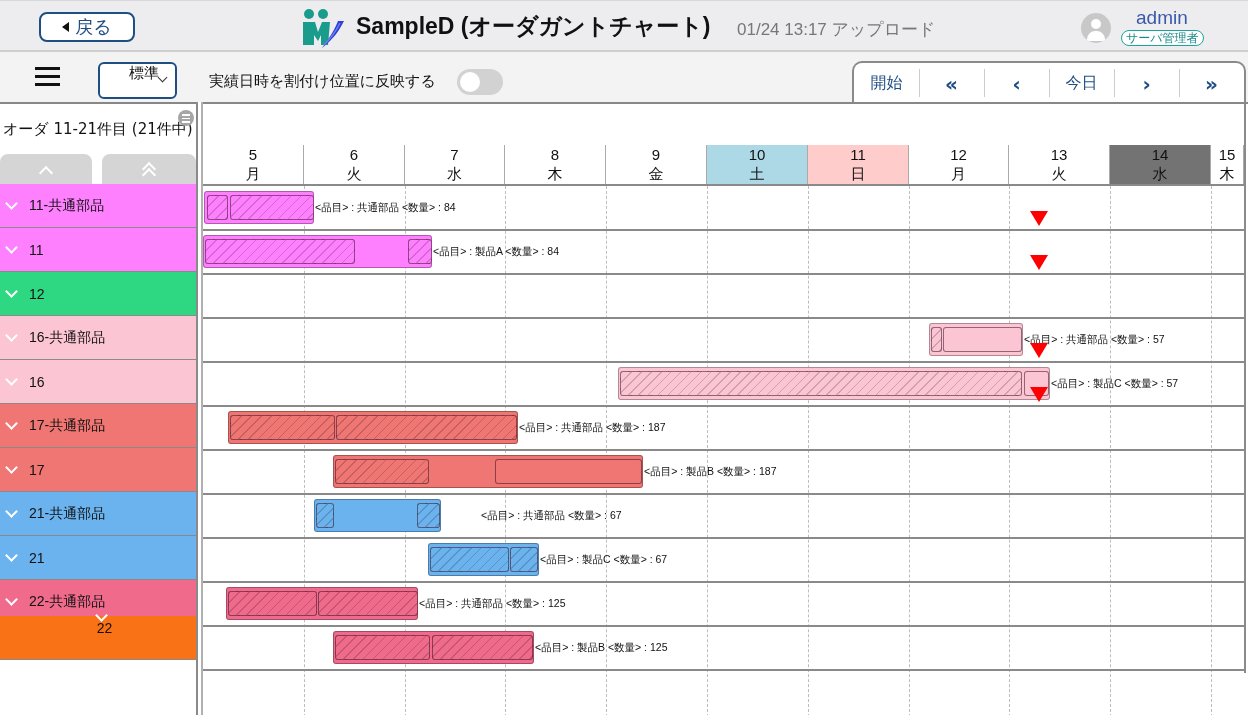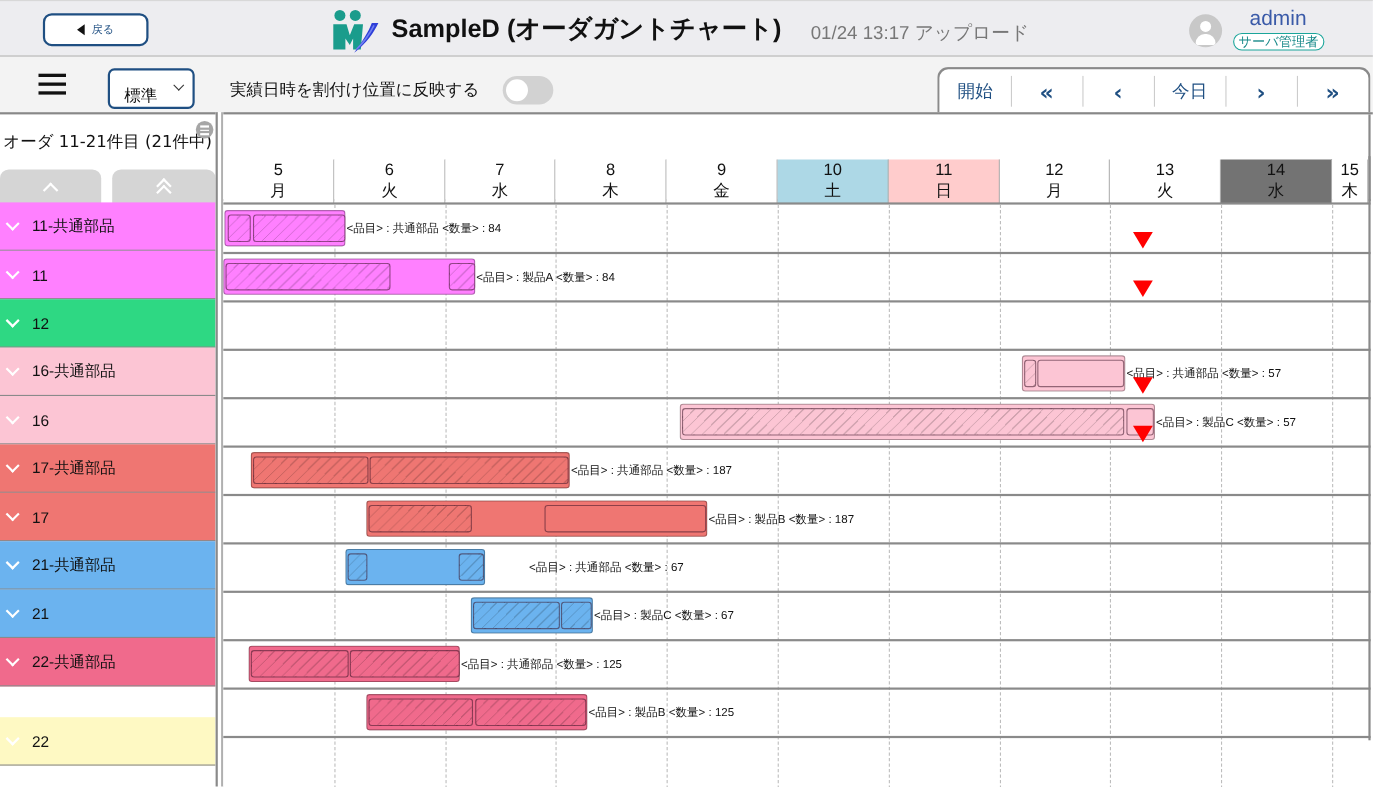--- a/index.html
+++ b/index.html
@@ -1,32 +1,32 @@
 <!DOCTYPE html>
 <html><head>
 <meta charset="utf-8">
 <style>
   * { box-sizing: border-box; margin: 0; padding: 0; }
   html, body { width: 1248px; height: 715px; overflow: hidden; background: #fff; font-family: "DejaVu Sans", "Liberation Sans", sans-serif; }
   .topbar { position: absolute; left: 0; top: 0; width: 1248px; height: 52px; background: #ededf0; border-top: 1px solid #d8d8d8; border-bottom: 2px solid #cfcfcf; }
-  .back-btn { position: absolute; left: 39px; top: 11px; width: 96px; height: 30px; border: 2px solid #1f4f82; border-radius: 8px; background: #fff; color: #1f4f82; font-size: 10px; display: flex; align-items: center; justify-content: center; gap: 6px; cursor: pointer; }
+  .back-btn { position: absolute; left: 39px; top: 11px; width: 96px; height: 30px; border: 2px solid #1f4f82; border-radius: 8px; background: #fff; color: #1f4f82; font-size: 18px; display: flex; align-items: center; justify-content: center; gap: 6px; cursor: pointer; }
   .back-btn .tri { width: 0; height: 0; border-top: 5px solid transparent; border-bottom: 5px solid transparent; border-right: 7px solid #111; }
   .logo { position: absolute; left: 300px; top: 6px; width: 48px; height: 42px; }
   .app-title { position: absolute; left: 356px; top: 10px; font-size: 23px; font-weight: bold; color: #111; font-family: "Liberation Sans", sans-serif; }
   .upload-time { position: absolute; left: 737px; top: 17px; font-size: 17px; color: #777; font-family: "Liberation Sans", sans-serif; }
   .avatar { position: absolute; left: 1081px; top: 12px; width: 30px; height: 30px; border-radius: 50%; background: #c8c8c8; overflow: hidden; }
   .avatar .head { position: absolute; left: 10px; top: 6px; width: 10px; height: 10px; border-radius: 50%; background: #fff; }
   .avatar .body { position: absolute; left: 6px; top: 18px; width: 18px; height: 10px; border-radius: 9px 9px 2px 2px; background: #fff; }
   .user-name { position: absolute; left: 1136px; top: 6px; font-size: 19px; color: #3a5aa8; font-family: "Liberation Sans", sans-serif; }
   .user-role { position: absolute; left: 1121px; top: 29px; font-size: 12px; color: #1a8a8a; border: 1.5px solid #1aa59a; border-radius: 9px; padding: 0 4px; line-height: 14px; background: #fff; }
 
   .toolbar { position: absolute; left: 0; top: 52px; width: 1248px; height: 50px; background: #f3f3f3; }
   .hamburger { position: absolute; left: 35px; top: 15px; width: 25px; height: 20px; cursor: pointer; }
   .hamburger span { display: block; height: 3px; background: #111; margin-bottom: 5px; }
-  .view-select { position: absolute; left: 98px; top: 10px; width: 79px; height: 37px; border: 2px solid #1f4f82; border-radius: 6px; background: #fff; font-size: 15px; color: #111; display: flex; align-items: flex-end; padding-left: 13px; cursor: pointer; }
+  .view-select { position: absolute; left: 98px; top: 10px; width: 79px; height: 37px; border: 2px solid #1f4f82; border-radius: 6px; background: #fff; font-size: 15px; color: #111; display: flex; align-items: flex-start; padding-left: 29px; cursor: pointer; }
   .view-select .chev { position: absolute; right: 9px; top: 10px; width: 7px; height: 7px; border-right: 1.5px solid #333; border-bottom: 1.5px solid #333; transform: rotate(45deg); }
   .reflect-label { position: absolute; left: 209px; top: 20px; font-size: 15px; color: #111; }
   .toggle { position: absolute; left: 457px; top: 17px; width: 46px; height: 26px; border-radius: 13px; background: #d2d2d2; cursor: pointer; }
   .toggle .knob { position: absolute; left: 3px; top: 3px; width: 20px; height: 20px; border-radius: 50%; background: #fff; }
   .nav-group { position: absolute; left: 852px; top: 61px; width: 394px; height: 43px; border: 2px solid #8a8a8a; border-bottom: none; border-radius: 10px 10px 0 0; background: #fff; display: flex; }
   .nav-btn { flex: 1; display: flex; align-items: center; justify-content: center; color: #1f4f82; font-size: 16px; cursor: pointer; position: relative; }
   .nav-btn + .nav-btn::before { content: ""; position: absolute; left: 0; top: 6px; height: 28px; width: 1px; background: #ccc; }
   .nav-btn.bold { font-weight: bold; font-size: 20px; }
 
   .left-panel { position: absolute; left: 0; top: 102px; width: 198px; height: 613px; background: #fff; border-top: 2px solid #888; }
@@ -155,21 +155,21 @@
         <span class="txt">21-共通部品</span>
       </div>
       <div class="row-label" style="top: 432px; background: rgb(107, 179, 239);">
         <span class="chev-down"></span>
         <span class="txt">21</span>
       </div>
       <div class="row-label" style="top: 476px; background: rgb(240, 106, 140);">
         <span class="chev-down"></span>
         <span class="txt">22-共通部品</span>
       </div>
-      <div class="row-label" style="top: 548px; background: #fef9c3;">
+      <div class="row-label" style="top: 512px; background: #f97316; flex-direction: column;">
         <span class="chev-down"></span>
         <span class="txt">22</span>
       </div>
     </div>
 </div>
 <div class="divider-v"></div>
 
 <div class="chart">
   <div class="month-row">
     <span class="month-label">6月</span>

